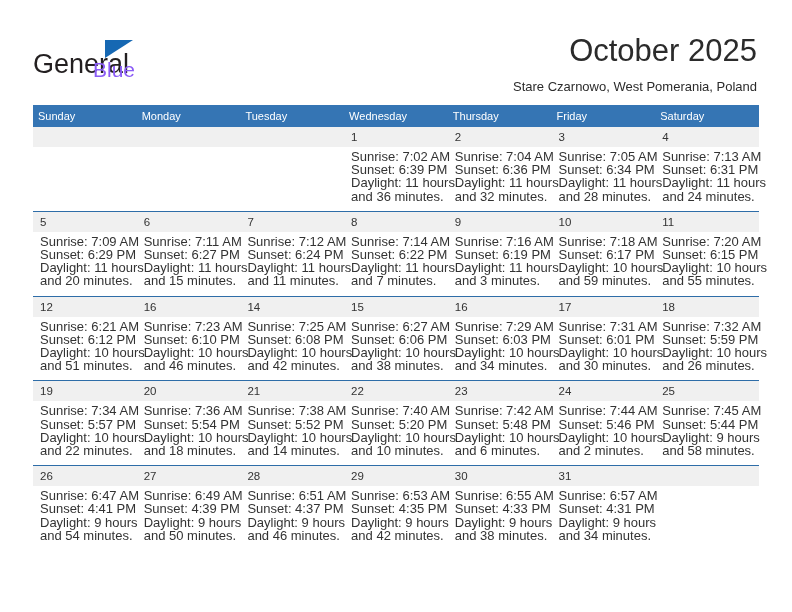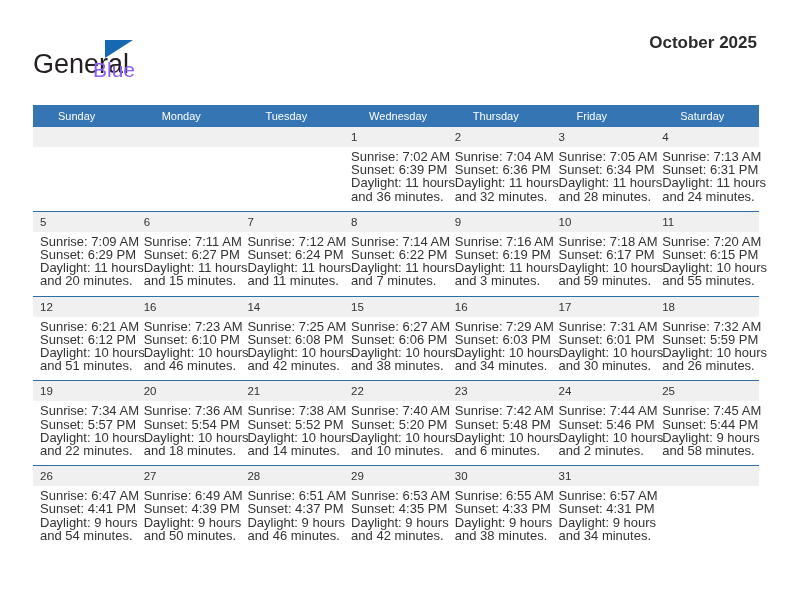--- a/index.html
+++ b/index.html
@@ -61,25 +61,25 @@
     top: 22px;
     font-size: 21px;
     color: #8b5cf6;
     line-height: 24px;
     font-family: "Liberation Sans", sans-serif;
   }
   .title {
     position: absolute;
     right: 35px;
     top: 33px;
-    font-size: 17px;
+    font-size: 31px;
     color: #2b2b2b;
     text-align: right;
     white-space: nowrap;
-    font-weight: bold;
+    font-weight: normal;
     font-family: "Liberation Sans", sans-serif;
   }
   .subtitle {
     position: absolute;
     right: 35px;
     top: 79px;
     font-size: 13px;
     color: #2b2b2b;
     text-align: right;
     white-space: nowrap;
@@ -97,21 +97,21 @@
     width: 726px;
     border-collapse: collapse;
     table-layout: fixed;
   }
   .cal-table th {
     background: #3575b4;
     color: #ffffff;
     font-size: 11px;
     font-weight: normal;
     text-align: left;
-    padding: 5px 0 5px 25px;
+    padding: 5px 0 5px 5px;
     height: 10px;
     border: none;
     font-family: "Liberation Sans", sans-serif;
   }
   .cal-table td {
     vertical-align: top;
     padding: 0;
     border: none;
     border-top: 1.5px solid #2e6da8;
     background: #ffffff;
@@ -151,20 +151,21 @@
 
 <div class="page">
 
   <div class="header">
     <div class="logo">
       <span class="logo-general">General</span>
       <span class="logo-triangle"></span>
       <span class="logo-blue">Blue</span>
     </div>
     <div class="title">October 2025</div>
+    <div class="subtitle">Stare Czarnowo, West Pomerania, Poland</div>
   </div>
 
   <div class="calendar">
     <table class="cal-table">
       <thead>
         <tr id="weekday-row">
             <th>Sunday</th>
             <th>Monday</th>
             <th>Tuesday</th>
             <th>Wednesday</th>

